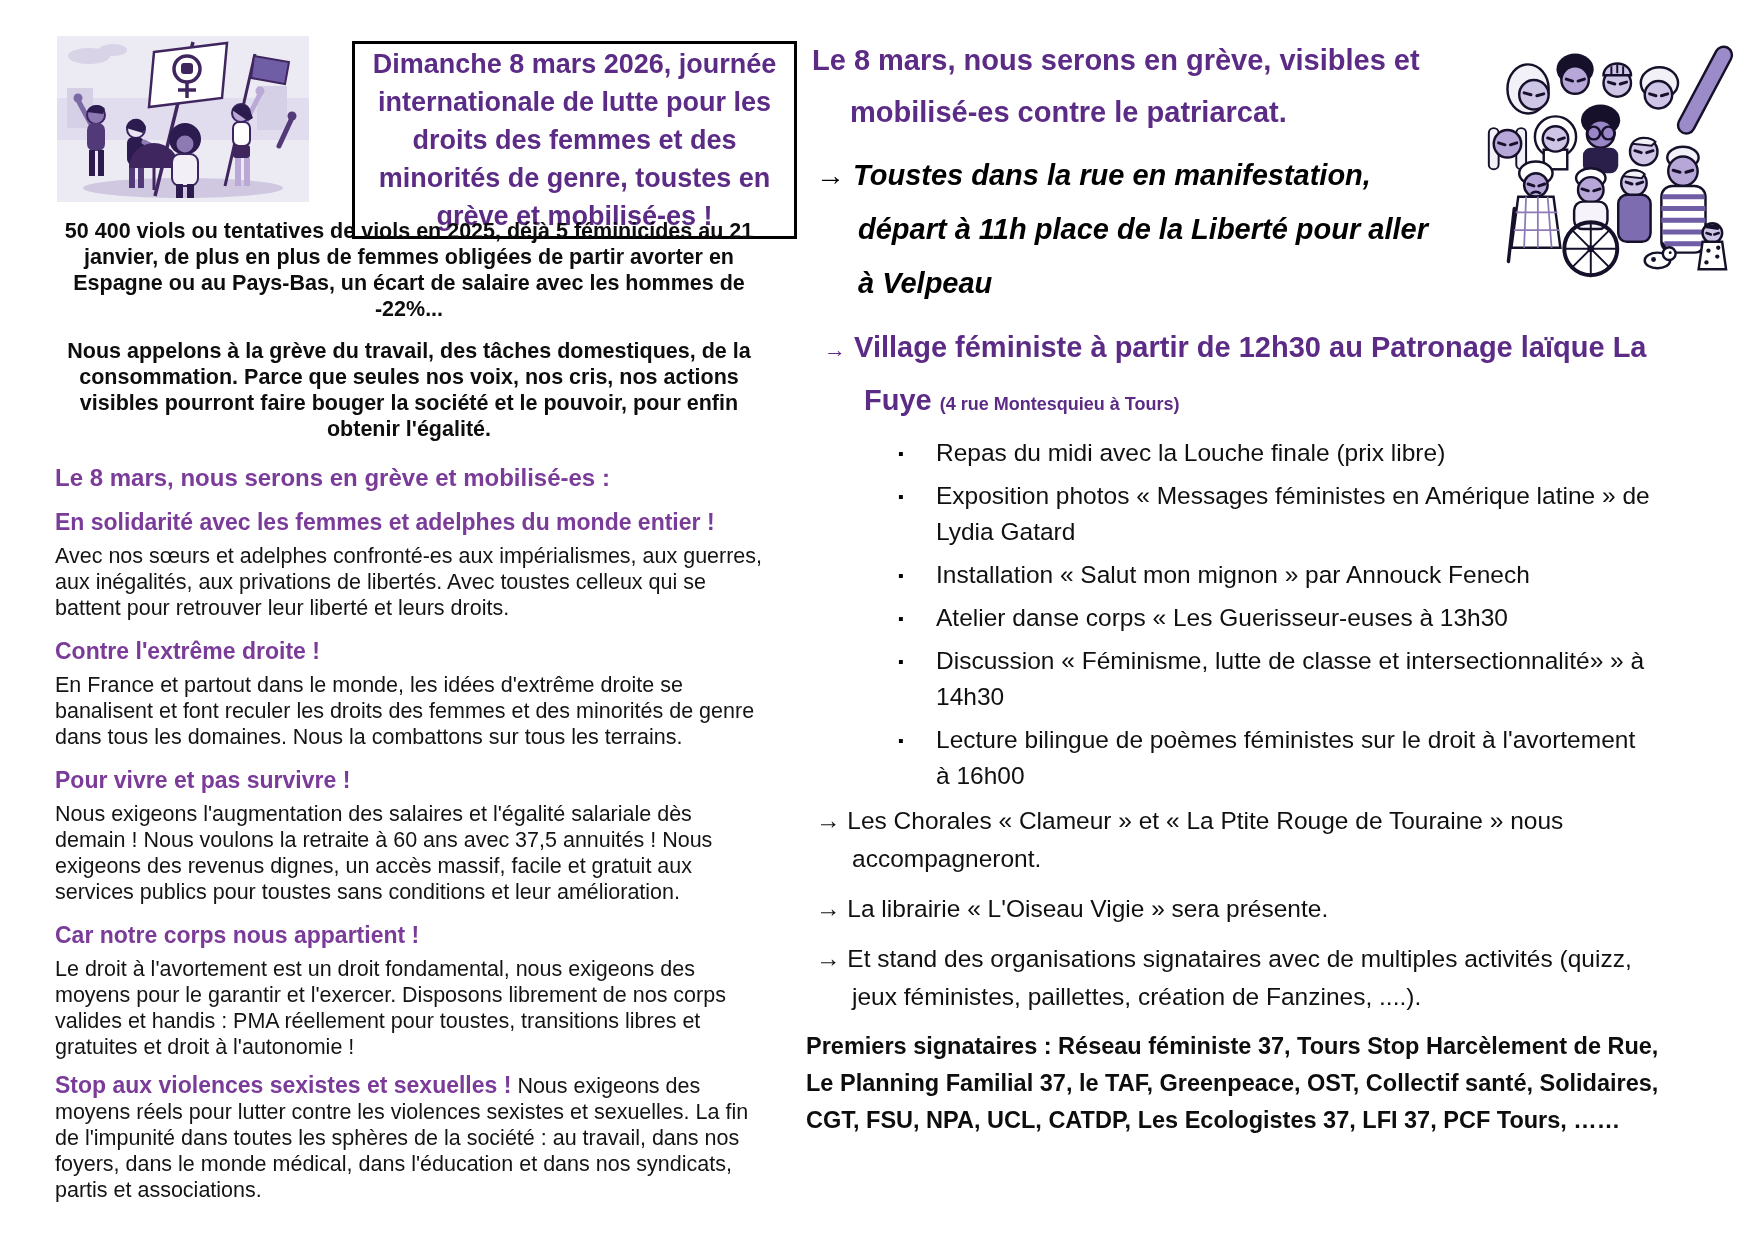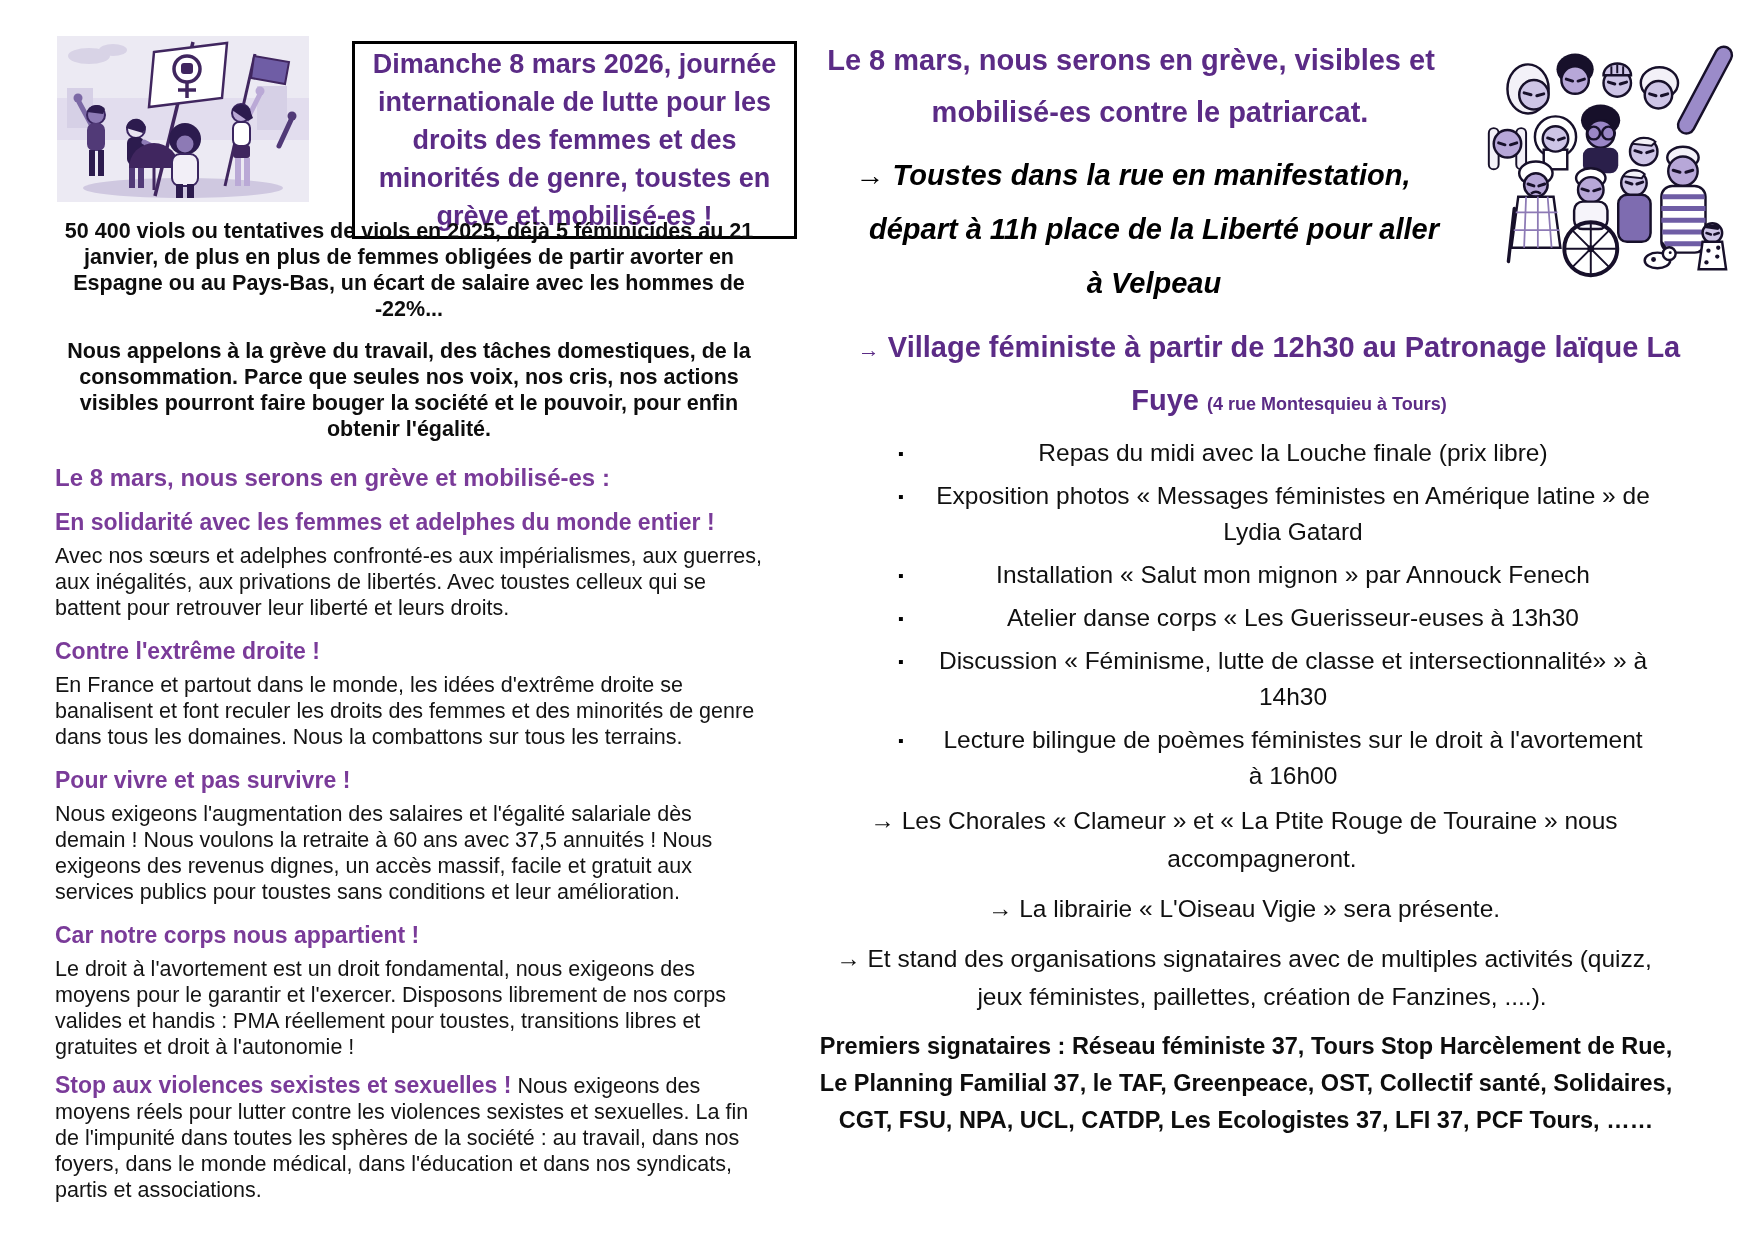--- a/index.html
+++ b/index.html
@@ -19,21 +19,21 @@
   
   .left-flow{position:absolute;left:55px;top:218px;width:708px;}
   .intro{font-weight:bold;text-align:center;font-size:21.5px;line-height:26px;color:#0d0d0d;margin:0 0 16px 0;}
   .left-title{font-size:24px;font-weight:bold;color:#7a3b99;text-align:left;margin:22px 0 10px 0;}
   .subhead{font-size:23px;font-weight:bold;color:#7a3b99;margin:16px 0 7px 0;line-height:28px;}
   .lbody{font-size:21.5px;line-height:26px;color:#141414;margin:0;}
   .stop-par{font-size:21.5px;line-height:26px;color:#141414;margin:12px 0 0 0;}
   .stop-lead{font-size:23px;font-weight:bold;color:#7a3b99;}
 
   
-  .right-col{position:absolute;left:802px;top:34px;width:948px;text-align:center;}
+  .right-col{position:absolute;left:802px;top:34px;width:948px;}
   .illu-right{float:right;width:282px;height:250px;margin:0 4px 10px 14px;}
   .illu-right svg{display:block;width:100%;height:100%;}
 
   .r-head{font-size:29px;font-weight:bold;color:#5b2b86;line-height:52px;
           padding-left:48px;text-indent:-38px;margin:0 0 10px 0;}
   .arrow-big{font-size:29px;font-weight:bold;color:#000000;line-height:54px;
              padding-left:56px;text-indent:-42px;margin:0 0 12px 0;font-style:italic;}
   .arrow-glyph{font-weight:normal;}
   .arrow2{font-size:29px;font-weight:bold;color:#5b2b86;line-height:50px;
           padding-left:62px;text-indent:-40px;margin:0 0 6px 0;max-width:850px;}

